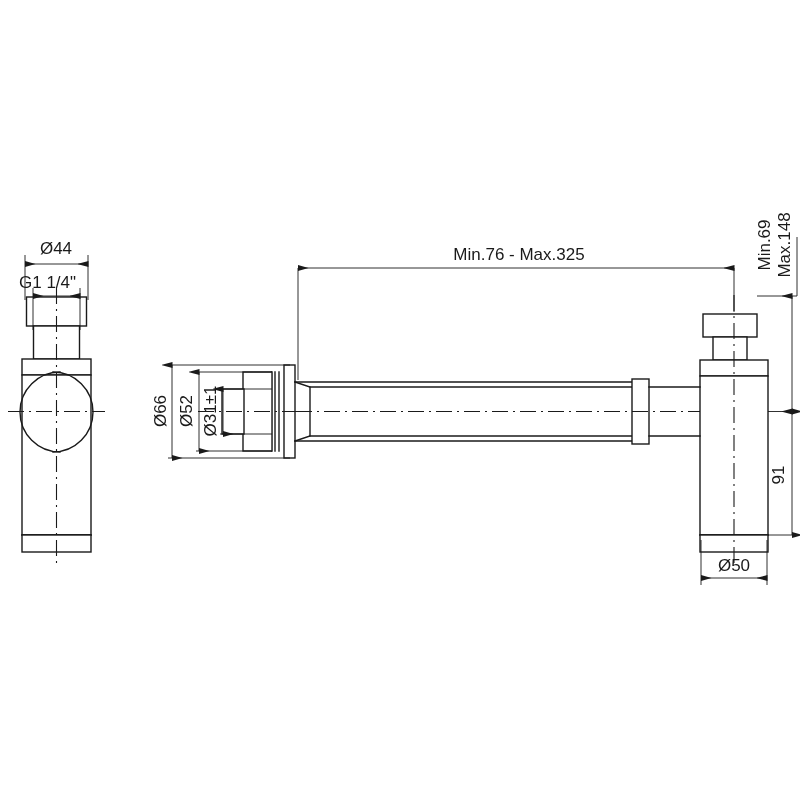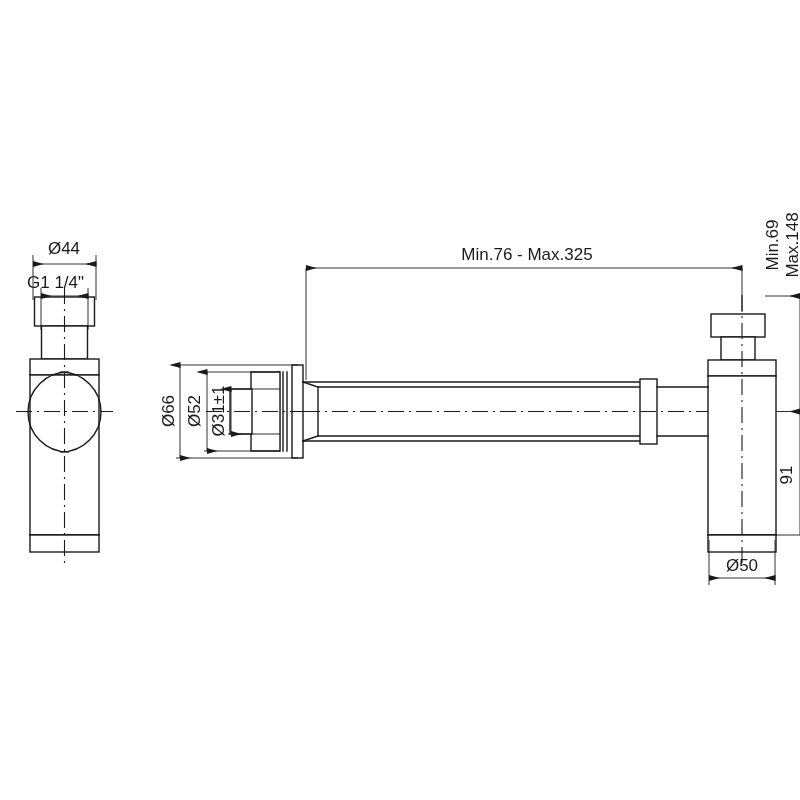--- a/index.html
+++ b/index.html
@@ -12,21 +12,20 @@
     width: 800px;
     height: 800px;
     font-family: "Liberation Sans", sans-serif;
     overflow: hidden;
   }
   #drawing-root {
     position: relative;
     width: 732px;
     height: 800px;
     background: #ffffff;
-    padding-left: 8px;
   }
   svg#technical-drawing {
     display: block;
     width: 800px;
     height: 800px;
   }
   .part-line {
     stroke: #1a1a1a;
     stroke-width: 1.4;
     fill: none;

